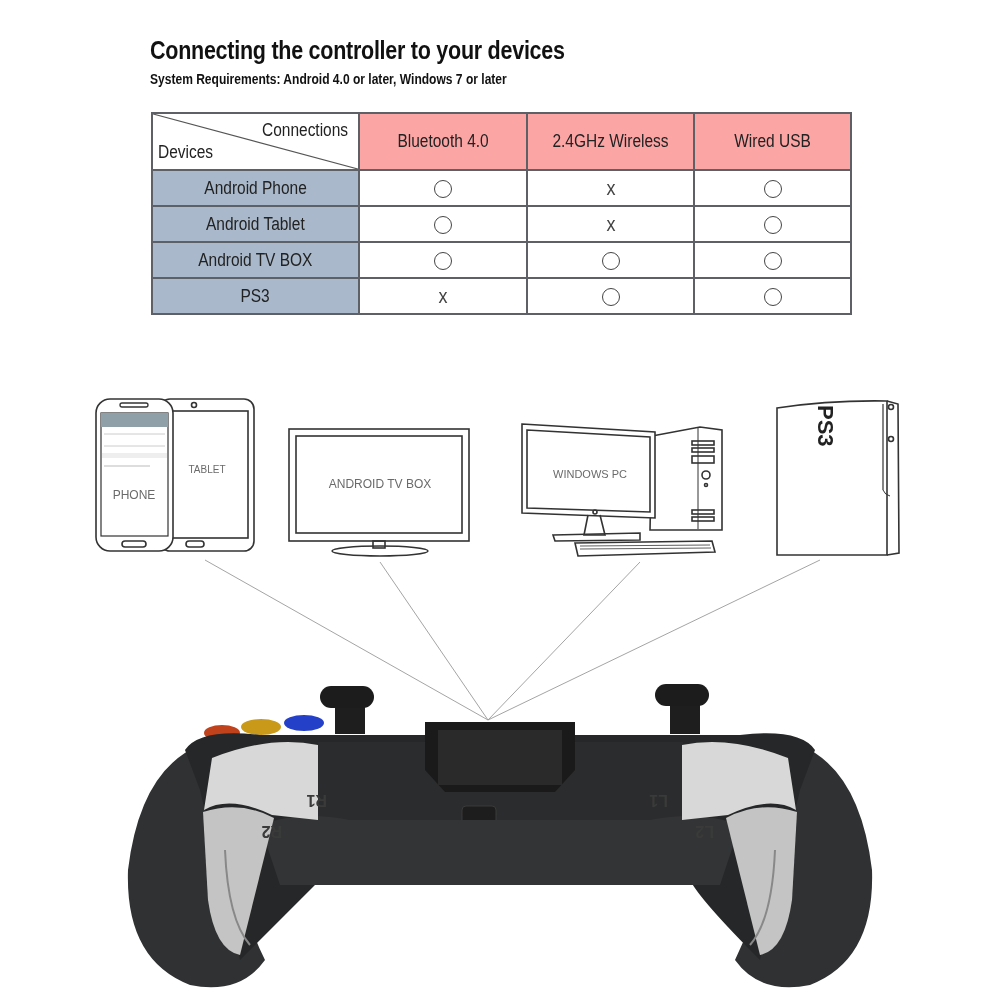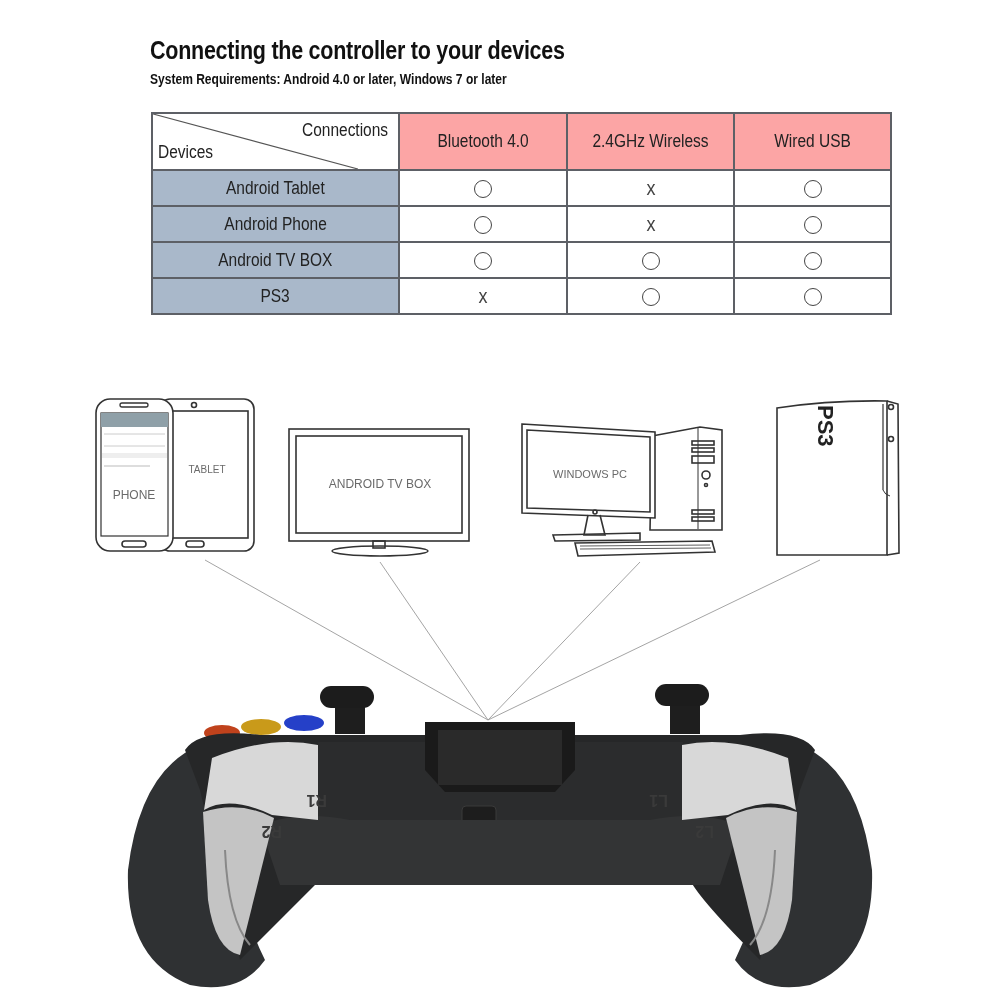--- a/index.html
+++ b/index.html
@@ -1,21 +1,21 @@
 <!DOCTYPE html>
 <html><head>
 <meta charset="utf-8">
 <style>
   html, body { margin:0; padding:0; background:#ffffff; }
   body { width:1000px; height:1000px; position:relative; overflow:hidden; font-family:"Liberation Sans", sans-serif; color:#1a1a1a; }
   .title { position:absolute; left:150px; top:36px; font-size:25px; font-weight:bold; letter-spacing:-0.3px; transform:scaleX(0.86); transform-origin:left top; white-space:nowrap; color:#111; }
   .subtitle { position:absolute; left:150px; top:71px; font-size:14px; transform:scaleX(0.86); transform-origin:left top; white-space:nowrap; color:#111; font-weight:bold; }
   table.compat { position:absolute; left:151px; top:112px; border-collapse:collapse; }
   table.compat td, table.compat th { border:2px solid #5d6066; padding:0; font-weight:normal; font-size:18px; color:#222; text-align:center; }
-  table.compat th.corner { width:205px; height:55px; background:#fff; position:relative;padding-left:40px; }
+  table.compat th.corner { width:205px; height:55px; background:#fff; position:relative; }
   th.corner .c-conn { position:absolute; right:10px; top:6px; font-size:18px; transform:scaleX(0.86); transform-origin:right top; }
   th.corner .c-dev { position:absolute; left:5px; bottom:6px; font-size:18px; transform:scaleX(0.86); transform-origin:left bottom; }
   th.corner svg { position:absolute; left:0; top:0; }
   th.colh { background:#fca5a5; height:55px; }
   th.colh span, td.rowh span { display:inline-block; transform:scaleX(0.86); }
   th.c1 { width:166px; } th.c2 { width:165px; } th.c3 { width:155px; }
   td.rowh { background:#a9b8ca; height:34px; }
   td.cell { background:#fff; height:34px; font-size:20px; color:#444; }
   .sym-o { display:inline-block; width:16px; height:16px; border:1.6px solid #444; border-radius:50%; vertical-align:middle; }
   .sym-x { display:inline-block; font-size:20px; color:#444; transform:scaleX(0.9); }
@@ -39,27 +39,27 @@
       <span class="c-conn">Connections</span>
       <span class="c-dev">Devices</span>
     </th>
     <th class="colh c1"><span>Bluetooth 4.0</span></th>
     <th class="colh c2"><span>2.4GHz Wireless</span></th>
     <th class="colh c3"><span>Wired USB</span></th>
   </tr>
   </tbody>
     <tbody id="tbody">
       <tr>
-        <td class="rowh"><span>Android Tablet</span></td>
+        <td class="rowh"><span>Android Phone</span></td>
         <td class="cell"><span class="sym-o"></span></td>
         <td class="cell"><span class="sym-x">x</span></td>
         <td class="cell"><span class="sym-o"></span></td>
       </tr>
       <tr>
-        <td class="rowh"><span>Android Phone</span></td>
+        <td class="rowh"><span>Android Tablet</span></td>
         <td class="cell"><span class="sym-o"></span></td>
         <td class="cell"><span class="sym-x">x</span></td>
         <td class="cell"><span class="sym-o"></span></td>
       </tr>
       <tr>
         <td class="rowh"><span>Android TV BOX</span></td>
         <td class="cell"><span class="sym-o"></span></td>
         <td class="cell"><span class="sym-o"></span></td>
         <td class="cell"><span class="sym-o"></span></td>
       </tr>

